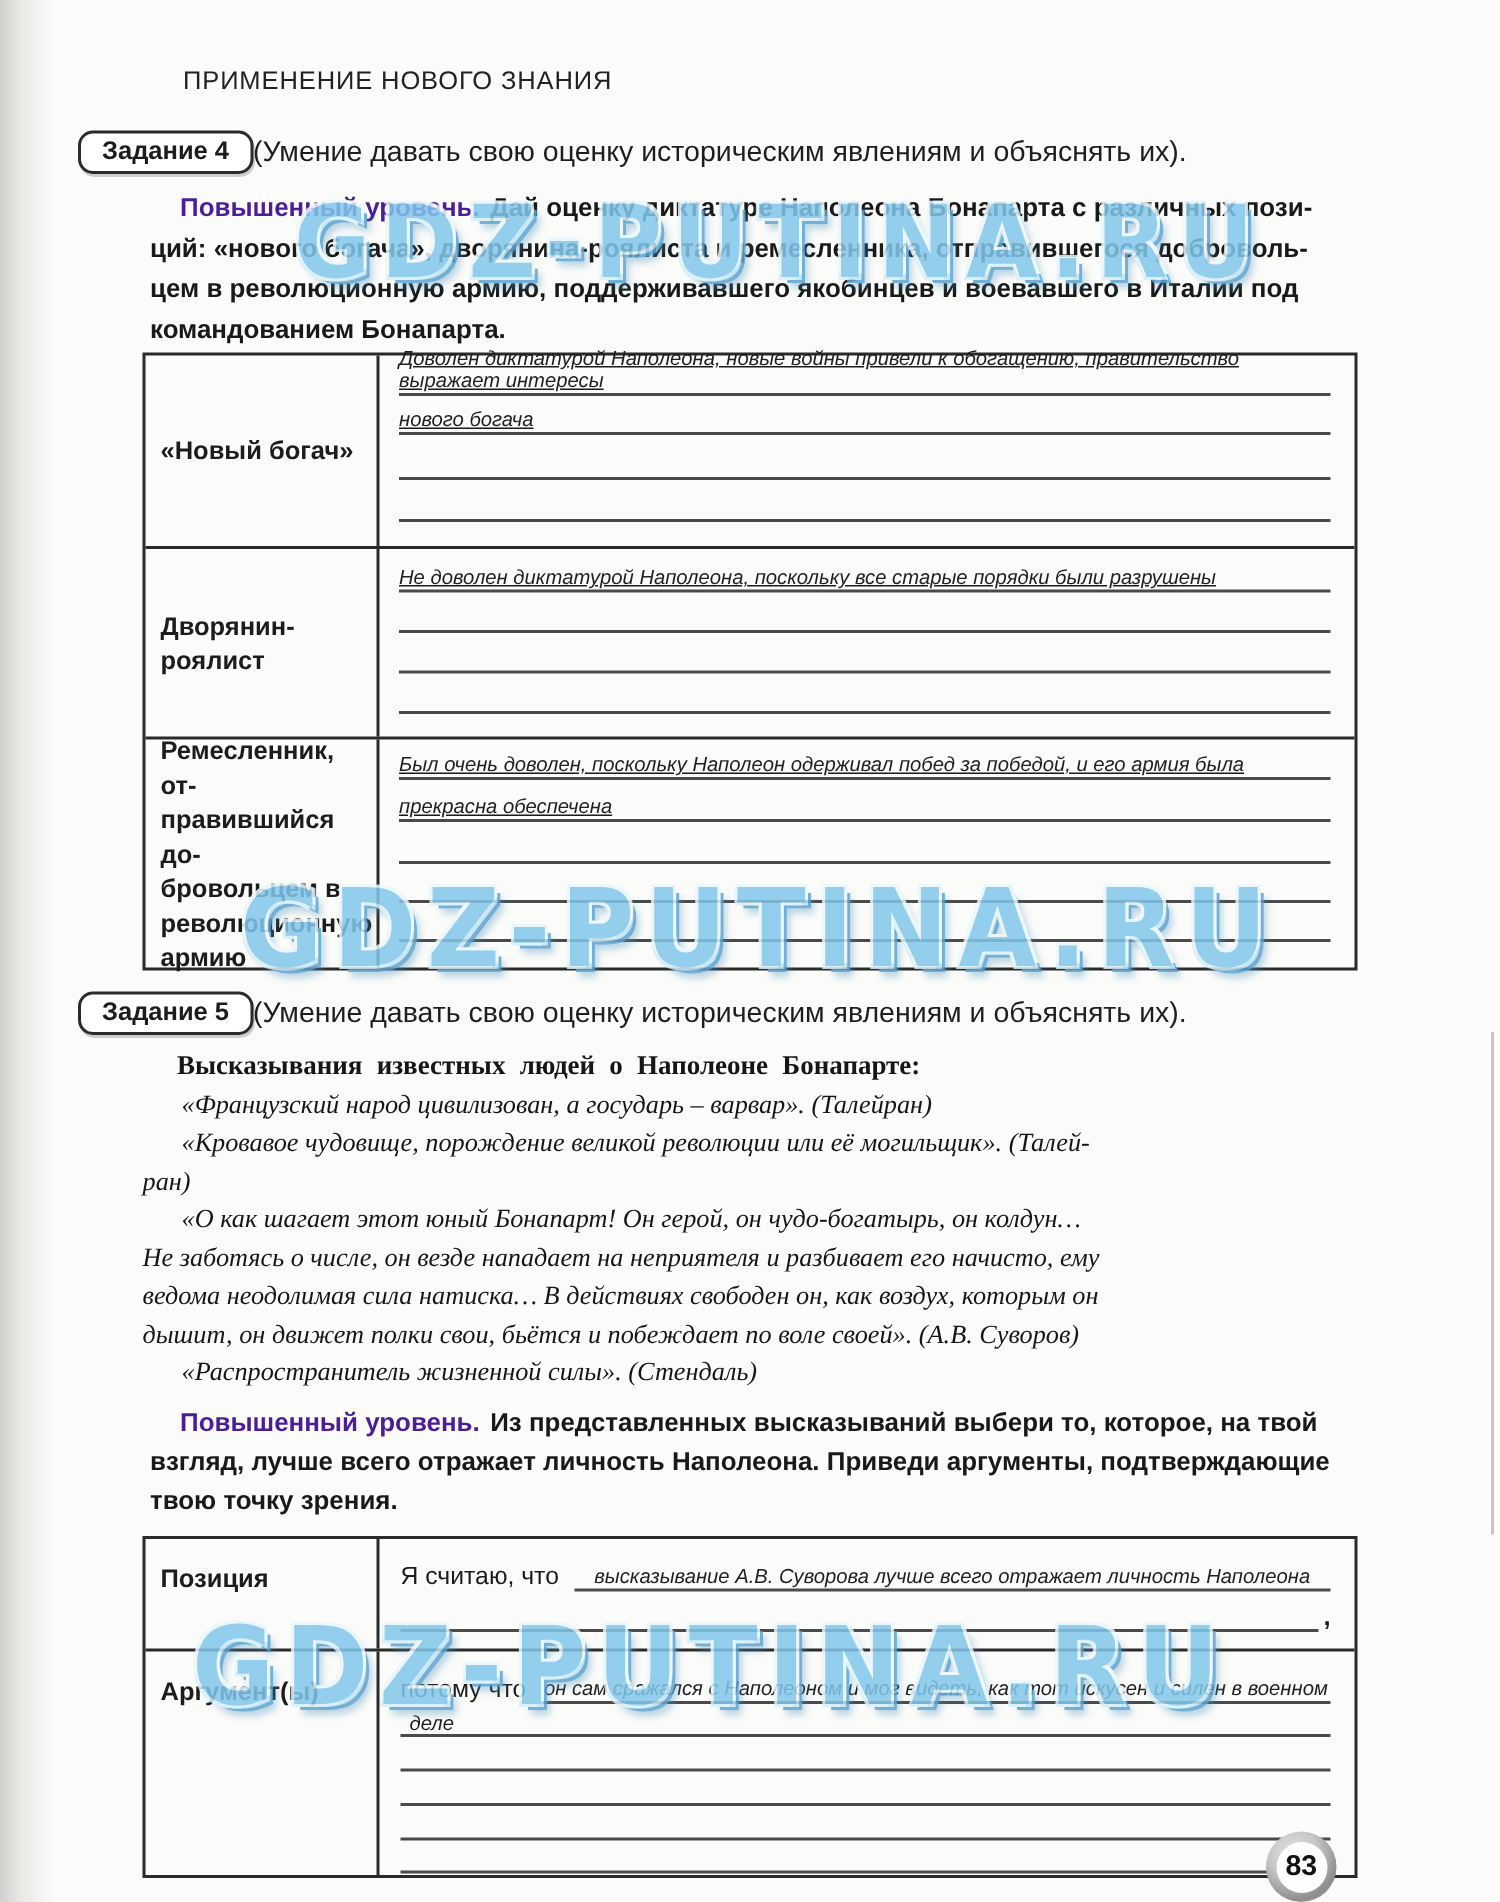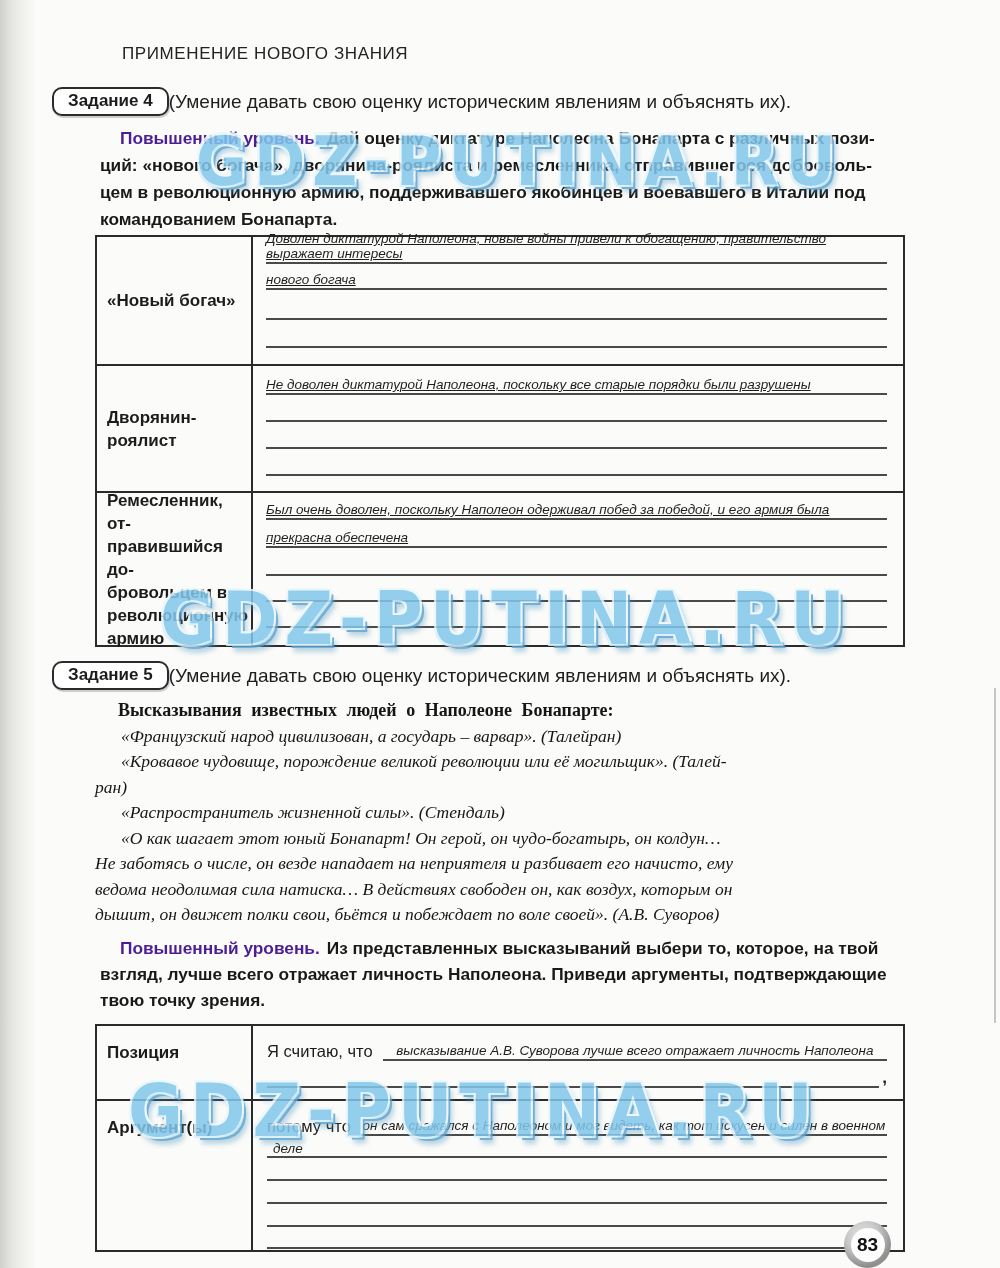--- a/index.html
+++ b/index.html
@@ -162,25 +162,25 @@
   <div class="task-head" style="margin-top:14px">
     <span class="badge">Задание 5</span>
     <span class="skill">(Умение давать свою оценку историческим явлениям и объяснять их).</span>
   </div>
 
   <div class="quotes">
     <div class="q-title">Высказывания известных людей о Наполеоне Бонапарте:</div>
     <div class="quote">«Французский народ цивилизован, а государь – варвар». (Талейран)</div>
     <div class="quote">«Кровавое чудовище, порождение великой революции или её могильщик». (Талей-
 ран)</div>
-    <div class="quote">«Распространитель жизненной силы». (Стендаль)</div>
     <div class="quote">«О как шагает этот юный Бонапарт! Он герой, он чудо-богатырь, он колдун…
 Не заботясь о числе, он везде нападает на неприятеля и разбивает его начисто, ему
 ведома неодолимая сила натиска… В действиях свободен он, как воздух, которым он
 дышит, он движет полки свои, бьётся и побеждает по воле своей». (А.В. Суворов)</div>
+    <div class="quote">«Распространитель жизненной силы». (Стендаль)</div>
   </div>
 
   <div class="para p5">
     <div class="ln indent"><span class="gray">Повышенный уровень.</span><span>Из представленных высказываний выбери то, которое, на твой</span></div>
     <div class="ln">взгляд, лучше всего отражает личность Наполеона. Приведи аргументы, подтверждающие</div>
     <div class="ln">твою точку зрения.</div>
   </div>
 
   <div class="tbl tbl2">
     <div class="t-row pr">

